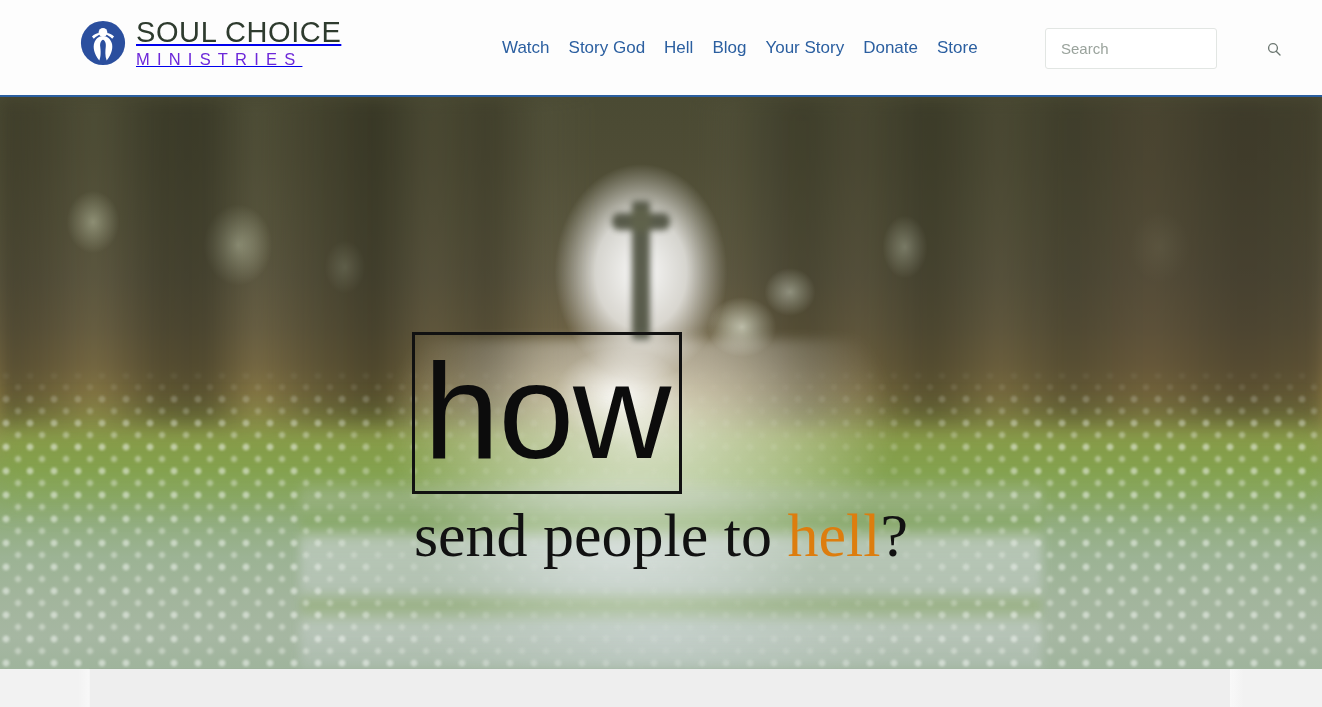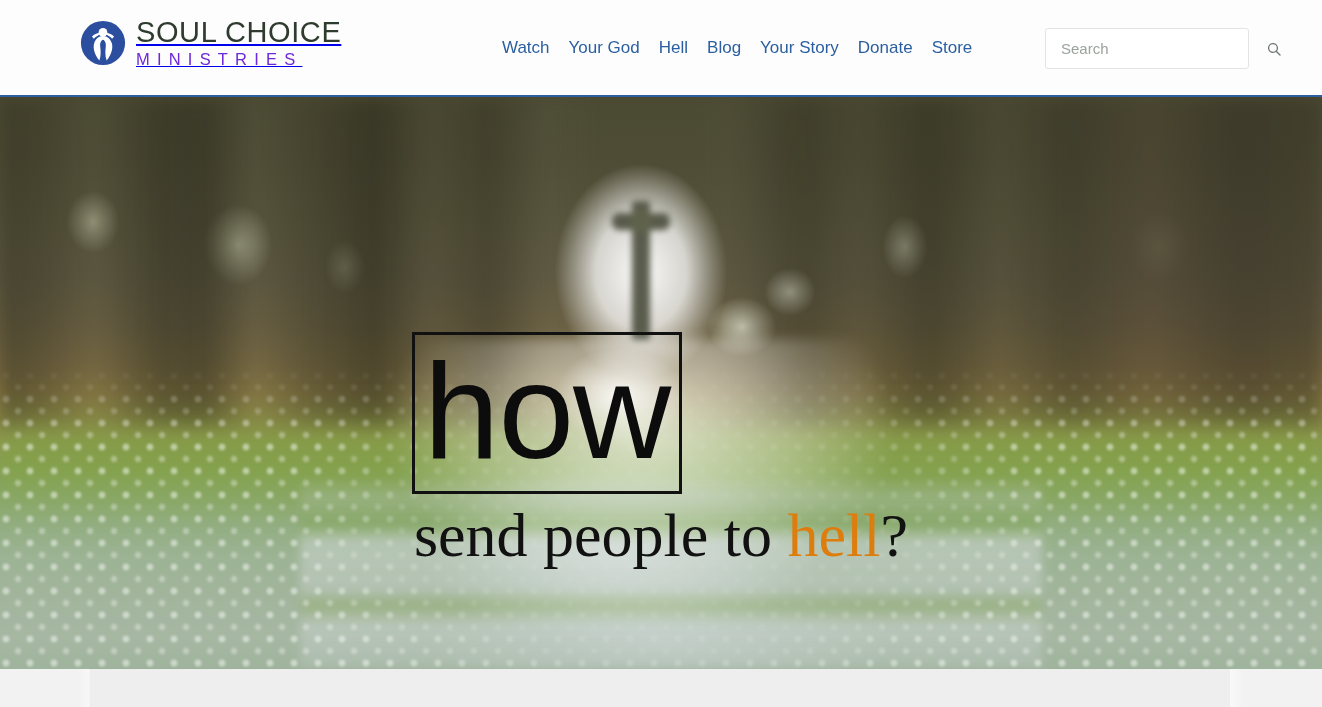--- a/index.html
+++ b/index.html
@@ -79,21 +79,21 @@
     padding: 0 19px 0 0;
     cursor: pointer;
     line-height: 24px;
   }
   .nav-link:first-child { padding-left: 0; }
 
   .search-wrap {
     position: absolute;
     left: 1045px;
     top: 28px;
-    width: 204px;
+    width: 172px;
     height: 41px;
     background: #ffffff;
     border: 1px solid #e2e6e3;
     border-radius: 3px;
     display: flex;
     align-items: center;
   }
   .search-input {
     flex: 1 1 auto;
     height: 100%;
@@ -332,21 +332,21 @@
       <path d="M74 36 C 68 30, 60 27, 54 29 C 58 33, 65 35, 70 41 Z" fill="#ffffff"></path>
     </svg>
     <span class="brand-words">
       <span class="brand-line1">SOUL CHOICE</span>
       <span class="brand-line2">MINISTRIES</span>
     </span>
   </a>
 
   <nav class="main-nav">
     <a class="nav-link" href="#">Watch</a>
-    <a class="nav-link" href="#">Your God</a>
+    <a class="nav-link" href="#">Story God</a>
     <a class="nav-link" href="#">Hell</a>
     <a class="nav-link" href="#">Blog</a>
     <a class="nav-link" href="#">Your Story</a>
     <a class="nav-link" href="#">Donate</a>
     <a class="nav-link" href="#">Store</a>
   </nav>
 
   <div class="search-wrap">
     <input class="search-input" type="text" placeholder="Search" style="">
     <button class="search-btn">

